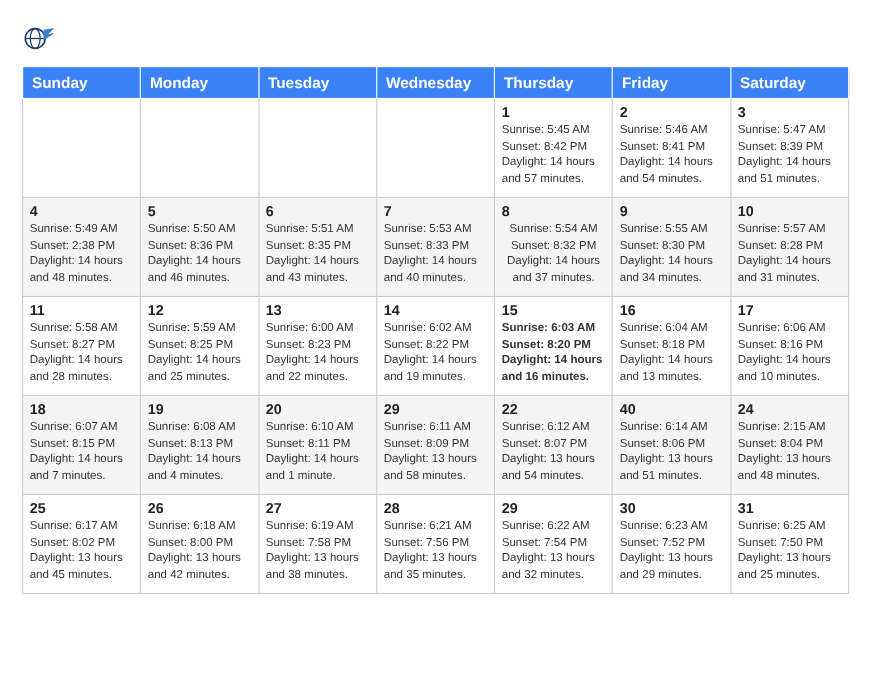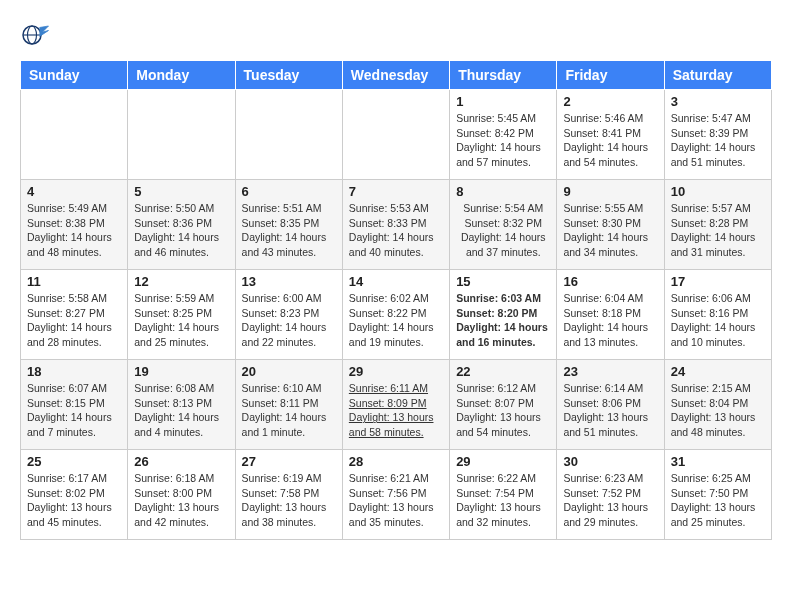--- a/index.html
+++ b/index.html
@@ -149,21 +149,21 @@
           <div class="day-info" style="white-space: pre-line;">Sunrise: 5:47 AM
 Sunset: 8:39 PM
 Daylight: 14 hours
 and 51 minutes.</div>
         </td>
       </tr>
       <tr>
         <td>
           <div class="day-number">4</div>
           <div class="day-info" style="white-space: pre-line;">Sunrise: 5:49 AM
-Sunset: 8:38 PM
+Sunset: 2:38 PM
 Daylight: 14 hours
 and 48 minutes.</div>
         </td>
         <td>
           <div class="day-number">5</div>
           <div class="day-info" style="white-space: pre-line;">Sunrise: 5:50 AM
 Sunset: 8:36 PM
 Daylight: 14 hours
 and 46 minutes.</div>
         </td>
@@ -271,34 +271,34 @@
         </td>
         <td>
           <div class="day-number">20</div>
           <div class="day-info" style="white-space: pre-line;">Sunrise: 6:10 AM
 Sunset: 8:11 PM
 Daylight: 14 hours
 and 1 minute.</div>
         </td>
         <td>
           <div class="day-number">29</div>
-          <div class="day-info" style="white-space: pre-line; text-decoration: underline;">Sunrise: 6:11 AM
+          <div class="day-info" style="white-space: pre-line;">Sunrise: 6:11 AM
 Sunset: 8:09 PM
 Daylight: 13 hours
 and 58 minutes.</div>
         </td>
         <td>
           <div class="day-number">22</div>
           <div class="day-info" style="white-space: pre-line;">Sunrise: 6:12 AM
 Sunset: 8:07 PM
 Daylight: 13 hours
 and 54 minutes.</div>
         </td>
         <td>
-          <div class="day-number">23</div>
+          <div class="day-number">40</div>
           <div class="day-info" style="white-space: pre-line;">Sunrise: 6:14 AM
 Sunset: 8:06 PM
 Daylight: 13 hours
 and 51 minutes.</div>
         </td>
         <td>
           <div class="day-number">24</div>
           <div class="day-info" style="white-space: pre-line;">Sunrise: 2:15 AM
 Sunset: 8:04 PM
 Daylight: 13 hours

